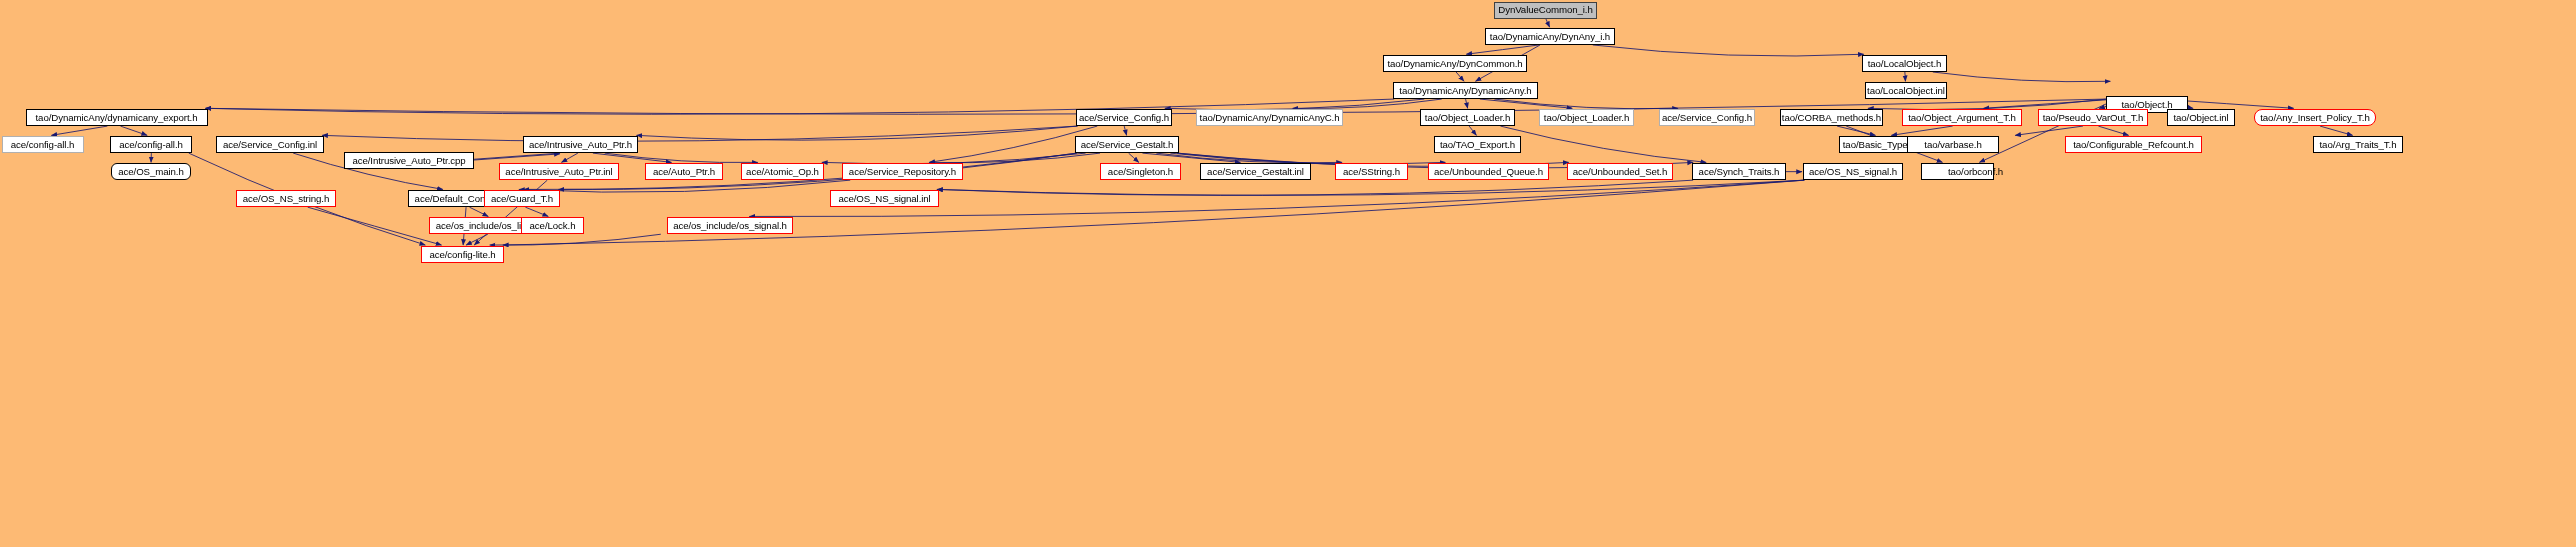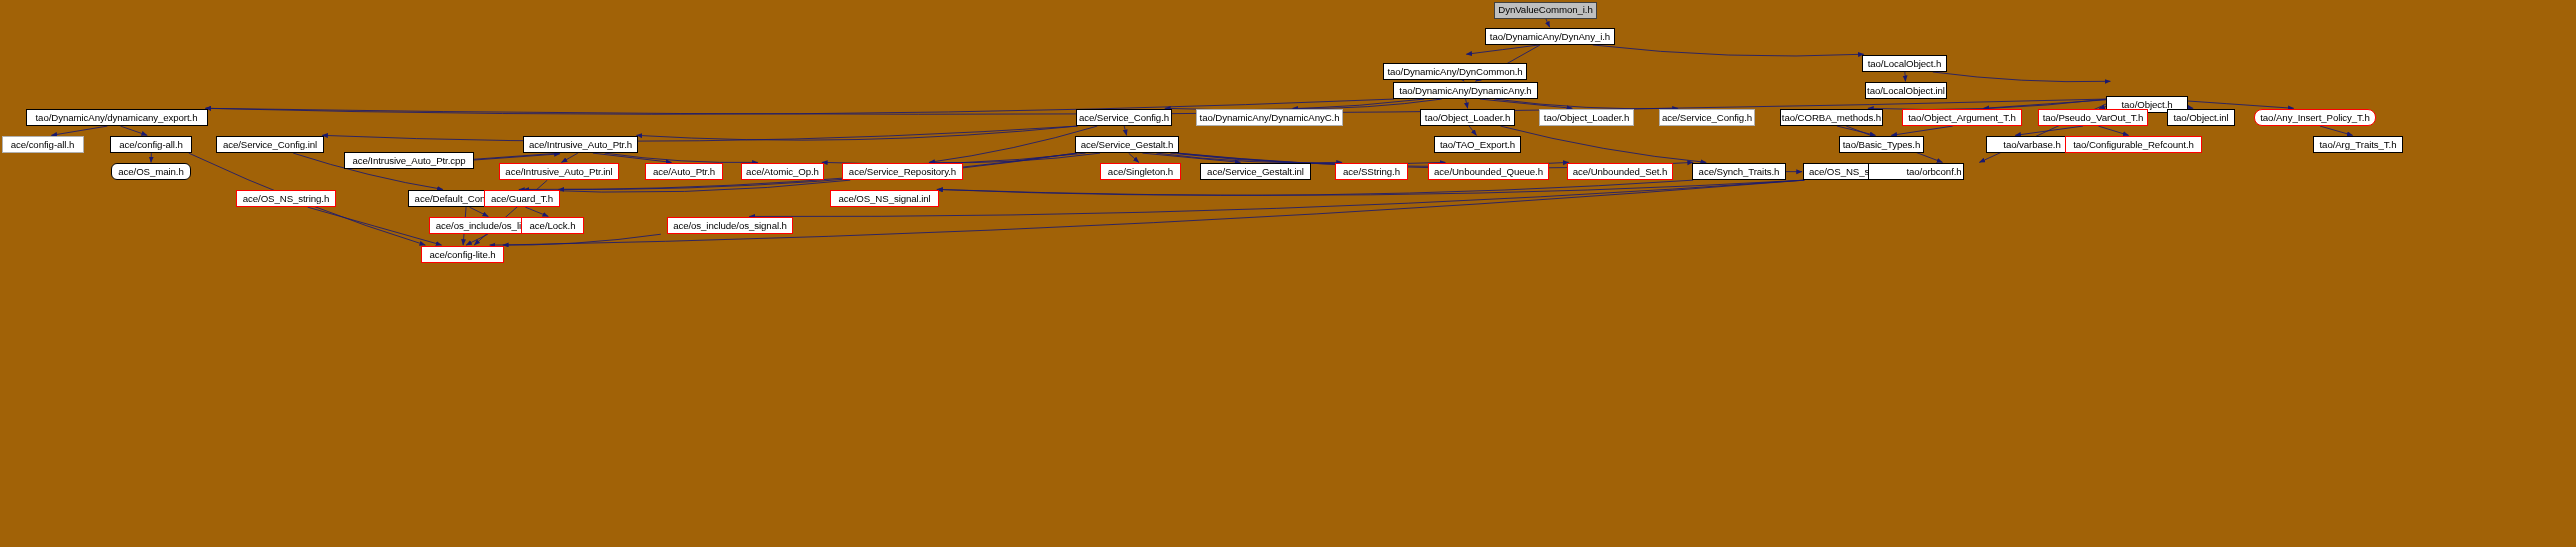--- a/index.html
+++ b/index.html
@@ -1,20 +1,20 @@
 <!DOCTYPE html>
 <html style="font-size:12.4px"><head>
 <meta charset="utf-8">
 <style>
   html,body{margin:0;padding:0;background:#ffffff;}
   #graph{
     position:relative;
     width:2576px;
     height:548px;
-    background:#a16207;
+    background:#fdba74;
     font-family:"Liberation Sans","DejaVu Sans",sans-serif;
     overflow:hidden;
   }
   #edges{position:absolute;left:0;top:0;width:2576px;height:548px;}
   .node{
     position:absolute;
     box-sizing:border-box;
     display:flex;
     align-items:center;
     justify-content:center;
@@ -106,21 +106,21 @@
         <path d="M607.84,268 Q620,274 632.16,280" marker-end="url(#arrow)"></path>
         <path d="M603.4,268 Q601.5,292.5 599.6,317" marker-end="url(#arrow)"></path>
         <path d="M680.18,268 Q695,274 709.82,280" marker-end="url(#arrow)"></path>
         <path d="M631.56,303 Q617.5,310 603.44,317" marker-end="url(#arrow)"></path>
         <path d="M855.52,303 Q744.75,318.8616 633.98,317" marker-end="url(#arrow)"></path>
       </g>
   </svg>
   <div id="node-layer">
       <div class="node root" style="left: 1494px; top: 1.5px; width: 103px;">DynValueCommon_i.h</div>
       <div class="node" style="left: 1485px; top: 28px; width: 130px;">tao/DynamicAny/DynAny_i.h</div>
-      <div class="node" style="left: 1383px; top: 55px; width: 144px; margin-top: 8px;">tao/DynamicAny/DynCommon.h</div>
+      <div class="node" style="left: 1383px; top: 55px; width: 144px;">tao/DynamicAny/DynCommon.h</div>
       <div class="node" style="left: 1862px; top: 55px; width: 85px;">tao/LocalObject.h</div>
       <div class="node" style="left: 1393px; top: 82px; width: 145px;">tao/DynamicAny/DynamicAny.h</div>
       <div class="node" style="left: 1865px; top: 82px; width: 82px;">tao/LocalObject.inl</div>
       <div class="node" style="left: 2106px; top: 96px; width: 82px;">tao/Object.h</div>
       <div class="node" style="left: 25.5px; top: 109px; width: 182px;">tao/DynamicAny/dynamicany_export.h</div>
       <div class="node" style="left: 1076px; top: 109px; width: 96px;">ace/Service_Config.h</div>
       <div class="node grey" style="left: 1196px; top: 109px; width: 147px;">tao/DynamicAny/DynamicAnyC.h</div>
       <div class="node" style="left: 1420px; top: 109px; width: 95px;">tao/Object_Loader.h</div>
       <div class="node grey" style="left: 1539px; top: 109px; width: 95px;">tao/Object_Loader.h</div>
       <div class="node grey" style="left: 1659px; top: 109px; width: 96px;">ace/Service_Config.h</div>
@@ -129,37 +129,37 @@
       <div class="node red" style="left: 2038px; top: 109px; width: 110px;">tao/Pseudo_VarOut_T.h</div>
       <div class="node" style="left: 2167px; top: 109px; width: 68px;">tao/Object.inl</div>
       <div class="node red" style="left: 2254px; top: 109px; width: 122px; border-radius: 8px;">tao/Any_Insert_Policy_T.h</div>
       <div class="node grey" style="left: 1.5px; top: 136px; width: 82px;">ace/config-all.h</div>
       <div class="node" style="left: 110px; top: 136px; width: 82px;">ace/config-all.h</div>
       <div class="node" style="left: 216px; top: 136px; width: 108px;">ace/Service_Config.inl</div>
       <div class="node" style="left: 523px; top: 136px; width: 115px;">ace/Intrusive_Auto_Ptr.h</div>
       <div class="node" style="left: 1075px; top: 136px; width: 104px;">ace/Service_Gestalt.h</div>
       <div class="node" style="left: 1434px; top: 136px; width: 87px;">tao/TAO_Export.h</div>
       <div class="node" style="left: 1839px; top: 136px; width: 85px;">tao/Basic_Types.h</div>
-      <div class="node" style="left: 1986px; top: 136px; width: 92px;">tao/varbase.h</div>
+      <div class="node" style="left: 1907px; top: 136px; width: 92px;">tao/varbase.h</div>
       <div class="node red" style="left: 2065px; top: 136px; width: 137px;">tao/Configurable_Refcount.h</div>
       <div class="node" style="left: 2313px; top: 136px; width: 90px;">tao/Arg_Traits_T.h</div>
       <div class="node" style="left: 111px; top: 163px; width: 80px; border-radius: 6px;">ace/OS_main.h</div>
       <div class="node" style="left: 344px; top: 152px; width: 130px;">ace/Intrusive_Auto_Ptr.cpp</div>
       <div class="node red" style="left: 499px; top: 163px; width: 120px;">ace/Intrusive_Auto_Ptr.inl</div>
       <div class="node red" style="left: 645px; top: 163px; width: 78px;">ace/Auto_Ptr.h</div>
       <div class="node red" style="left: 741px; top: 163px; width: 83px;">ace/Atomic_Op.h</div>
       <div class="node red" style="left: 842px; top: 163px; width: 121px;">ace/Service_Repository.h</div>
       <div class="node red" style="left: 1100px; top: 163px; width: 81px;">ace/Singleton.h</div>
       <div class="node" style="left: 1200px; top: 163px; width: 111px;">ace/Service_Gestalt.inl</div>
       <div class="node red" style="left: 1335px; top: 163px; width: 73px;">ace/SString.h</div>
       <div class="node red" style="left: 1428px; top: 163px; width: 121px;">ace/Unbounded_Queue.h</div>
       <div class="node red" style="left: 1567px; top: 163px; width: 106px;">ace/Unbounded_Set.h</div>
       <div class="node" style="left: 1692px; top: 163px; width: 94px;">ace/Synch_Traits.h</div>
       <div class="node" style="left: 1803px; top: 163px; width: 100px;">ace/OS_NS_signal.h</div>
-      <div class="node" style="left: 1868px; top: 163px; width: 96px; padding-left: 36px;">tao/orbconf.h</div>
+      <div class="node" style="left: 1921px; top: 163px; width: 73px; padding-left: 36px;">tao/orbconf.h</div>
       <div class="node red" style="left: 236px; top: 190px; width: 100px;">ace/OS_NS_string.h</div>
       <div class="node" style="left: 408px; top: 190px; width: 117px;">ace/Default_Constants.h</div>
       <div class="node red" style="left: 484px; top: 190px; width: 76px;">ace/Guard_T.h</div>
       <div class="node red" style="left: 830px; top: 190px; width: 109px;">ace/OS_NS_signal.inl</div>
       <div class="node red" style="left: 429px; top: 217px; width: 124px;">ace/os_include/os_limits.h</div>
       <div class="node red" style="left: 521px; top: 217px; width: 63px;">ace/Lock.h</div>
       <div class="node red" style="left: 625px; top: 217px; width: 126px; margin-left: 42px;">ace/os_include/os_signal.h</div>
       <div class="node red" style="left: 421px; top: 246px; width: 83px;">ace/config-lite.h</div>
     </div>
 </div>

